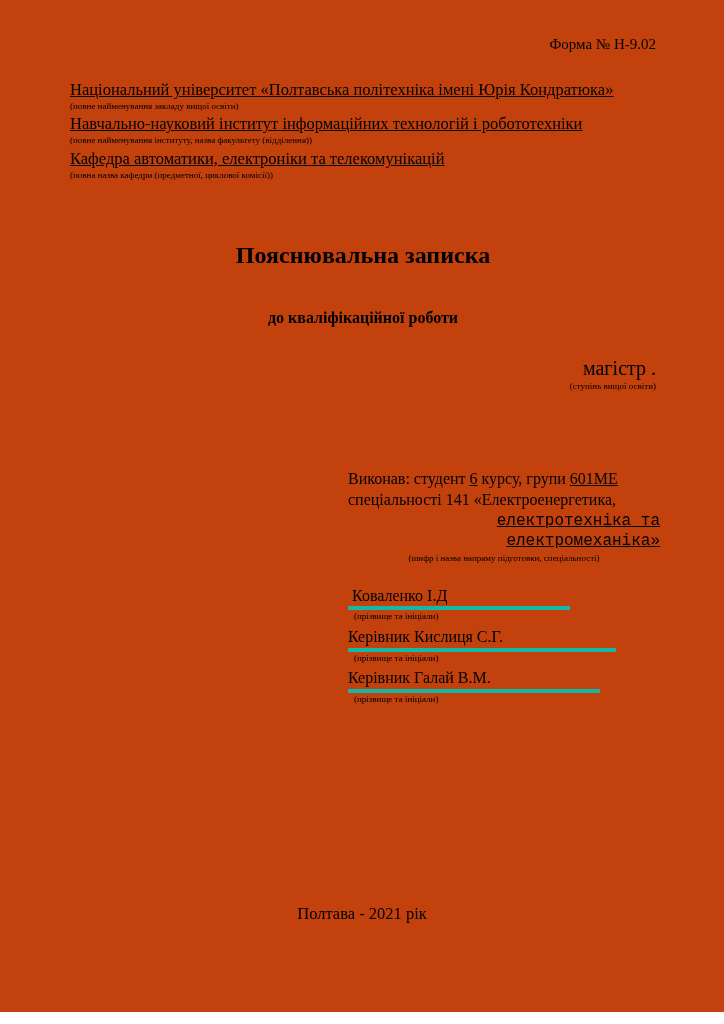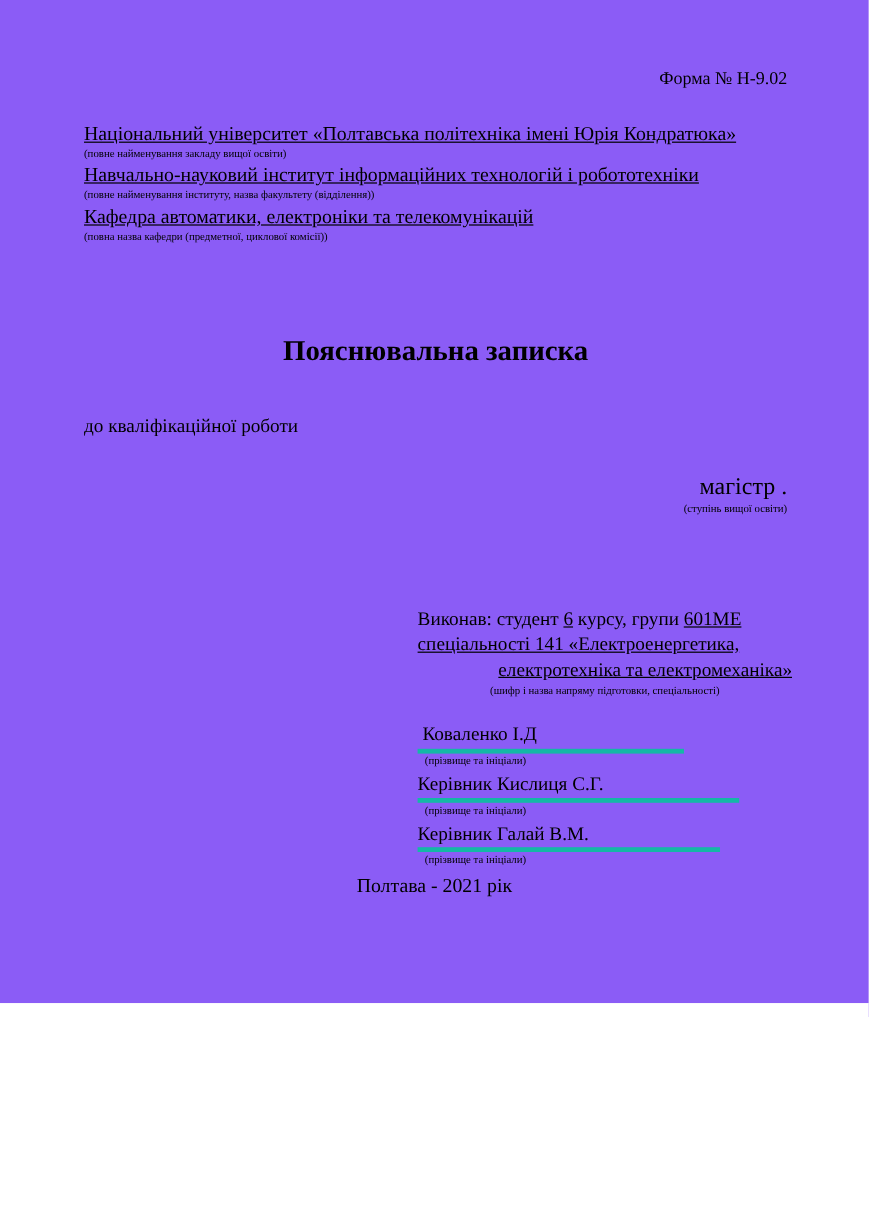--- a/index.html
+++ b/index.html
@@ -3,24 +3,24 @@
 <meta charset="utf-8">
 <style>
   html, body {
     margin: 0;
     padding: 0;
     background: #ffffff;
   }
   .page {
     position: relative;
     width: 724px;
-    height: 836px;
+    height: 1012px;
     box-sizing: border-box;
-    padding: 58px 68px 0 70px;
-    background: #8b5cf6;
+    padding: 36px 68px 0 70px;
+    background: #c2410c;
     color: #000000;
     font-family: "Liberation Serif", "DejaVu Serif", serif;
     overflow: hidden;
   }
   .form-number {
     text-align: right;
     font-size: 15px;
     margin-bottom: 28px;
   }
   .hdr-line {
@@ -29,30 +29,32 @@
     line-height: 1.15;
     text-decoration: underline;
   }
   .note {
     text-align: left;
     font-size: 9px;
     line-height: 1.5;
     margin-bottom: 2px;
   }
   .title-block {
-    margin-top: 76px;
+    margin-top: 60px;
   }
   .doc-title {
     text-align: center;
     font-size: 24px;
     font-weight: bold;
   }
   .doc-subtitle {
+    text-align: center;
     font-size: 16px;
     margin-top: 40px;
+    font-weight: bold;
   }
   .degree-line {
     text-align: right;
     font-size: 20px;
     margin-top: 30px;
   }
   .degree-note {
     text-align: right;
     font-size: 9px;
     line-height: 1.4;
@@ -75,25 +77,25 @@
     margin-top: 76px;
     margin-left: 278px;
     width: 312px;
     font-size: 16px;
     line-height: 1.3;
   }
   .u {
     text-decoration: underline;
   }
   .spec-line1 {
-    text-decoration: underline;
   }
   .spec-line2 {
     text-align: right;
     text-decoration: underline;
+    font-family: Liberation Mono, monospace;
   }
   .spec-note {
     font-size: 9px;
     text-align: center;
     line-height: 1.5;
   }
   .sign-rows {
     margin-top: 20px;
   }
   .sign-line {

